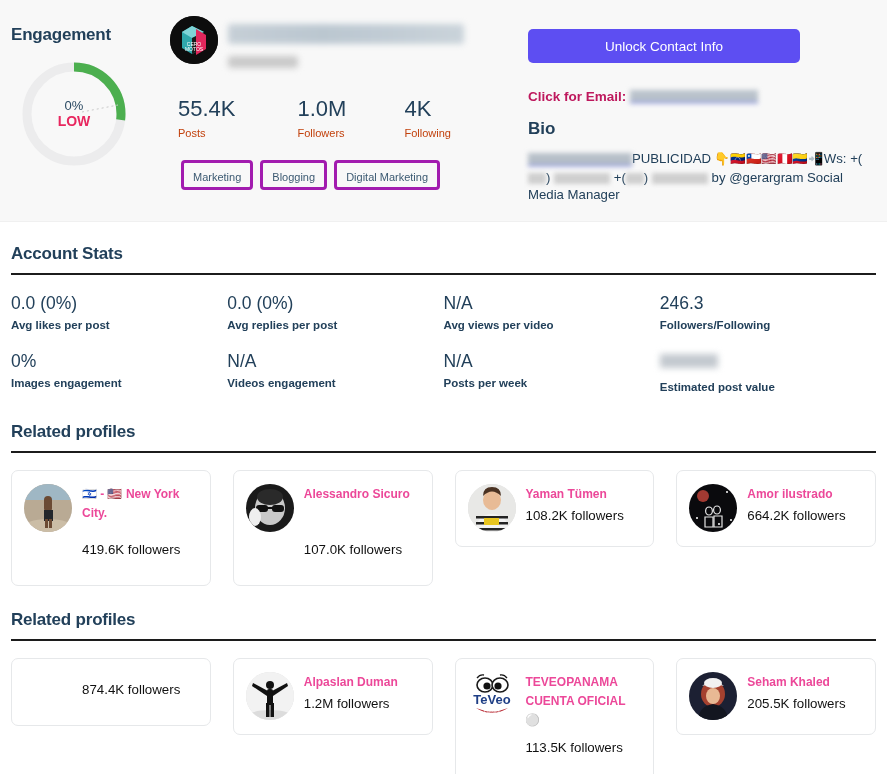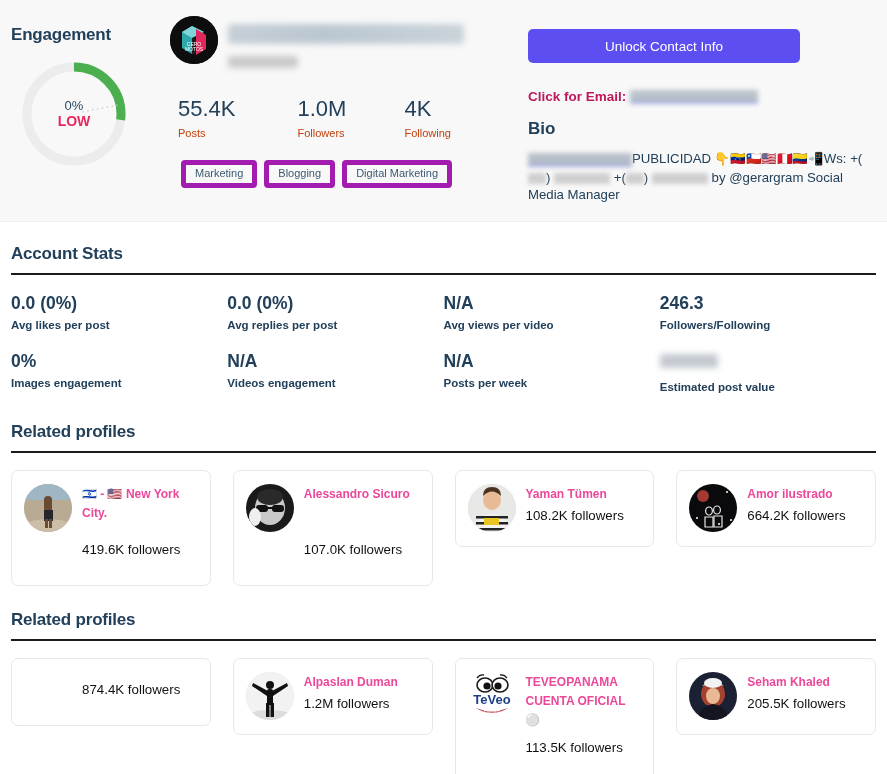--- a/index.html
+++ b/index.html
@@ -50,22 +50,22 @@
   }
 
   .stats-row { position:absolute; left:178px; top:96px; display:flex;justify-content:space-between; }
   .stat-col { margin-right: 62px; }
   .stat-col.w2 { margin-right: 58px; }
   .stat-num { font-size: 22px; color: #22405a; line-height: 26px; }
   .stat-lbl { font-size: 11px; color: #c2410c; line-height: 18px; margin-top:2px; }
 
   .tags { position:absolute; left:181px; top:160px; display:flex; gap:7px; }
   .tag {
-    border: 5px solid #a21caf; border-radius: 4px;
-    padding: 2px 9px 3px; font-size: 11px; color: #3c5a72;
+    border: 3px solid #a21caf; border-radius: 4px;
+    padding: 8px 9px 3px; font-size: 11px; color: #3c5a72;
     background: transparent; white-space: nowrap; line-height: 13px;
   }
 
   .unlock-btn {
     position:absolute; left:528px; top:29px;
     width: 272px; height: 34px;
     background: #5d4ef2; color: #fff;
     border: none; border-radius: 5px;
     font-size: 13.5px; font-family:"Liberation Sans",sans-serif;
     cursor: pointer;
@@ -94,21 +94,21 @@
   .bio-num-blur.lg { width: 56px; }
   .flag { font-size: 12.5px; letter-spacing:0; }
 
   
   .section { padding: 0 11px; }
   .sec-title { font-size: 17px; font-weight: bold; color:#22405a; letter-spacing:-0.2px; }
   .rule { height: 2px; background:#1c1c1c; margin-top: 9px; }
 
   .stats-grid { display:flex; flex-wrap:wrap; margin-top: 17px; }
   .stat-cell { width: 25%; margin-bottom: 17px; }
-  .sv { font-size: 17.5px; color:#22405a; line-height: 22px; font-weight: bold; }
+  .sv { font-size: 17.5px; color:#22405a; line-height: 22px; }
   .sl { font-size: 11.5px; font-weight: bold; color:#22405a; line-height: 16px; margin-top: 3px; }
   .sv-blur { display:inline-block; width:58px; height:14px; background:#c3c9cf; filter: blur(3px); margin:4px 0 4px; }
 
   
   .cards { display:flex; gap: 22px; margin-top: 17px; align-items: flex-start; }
   .pcard {
     width: 200px; background:#fff;
     border: 1px solid #e6e8ea; border-radius: 7px;
     padding: 13px 12px 14px;
   }

